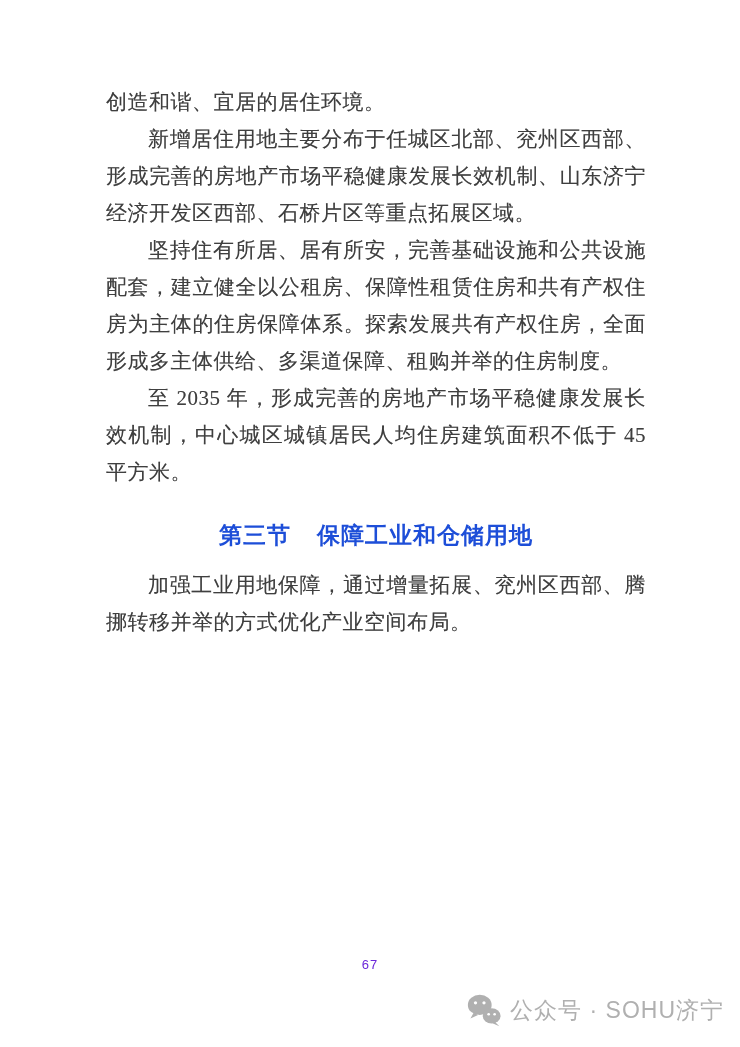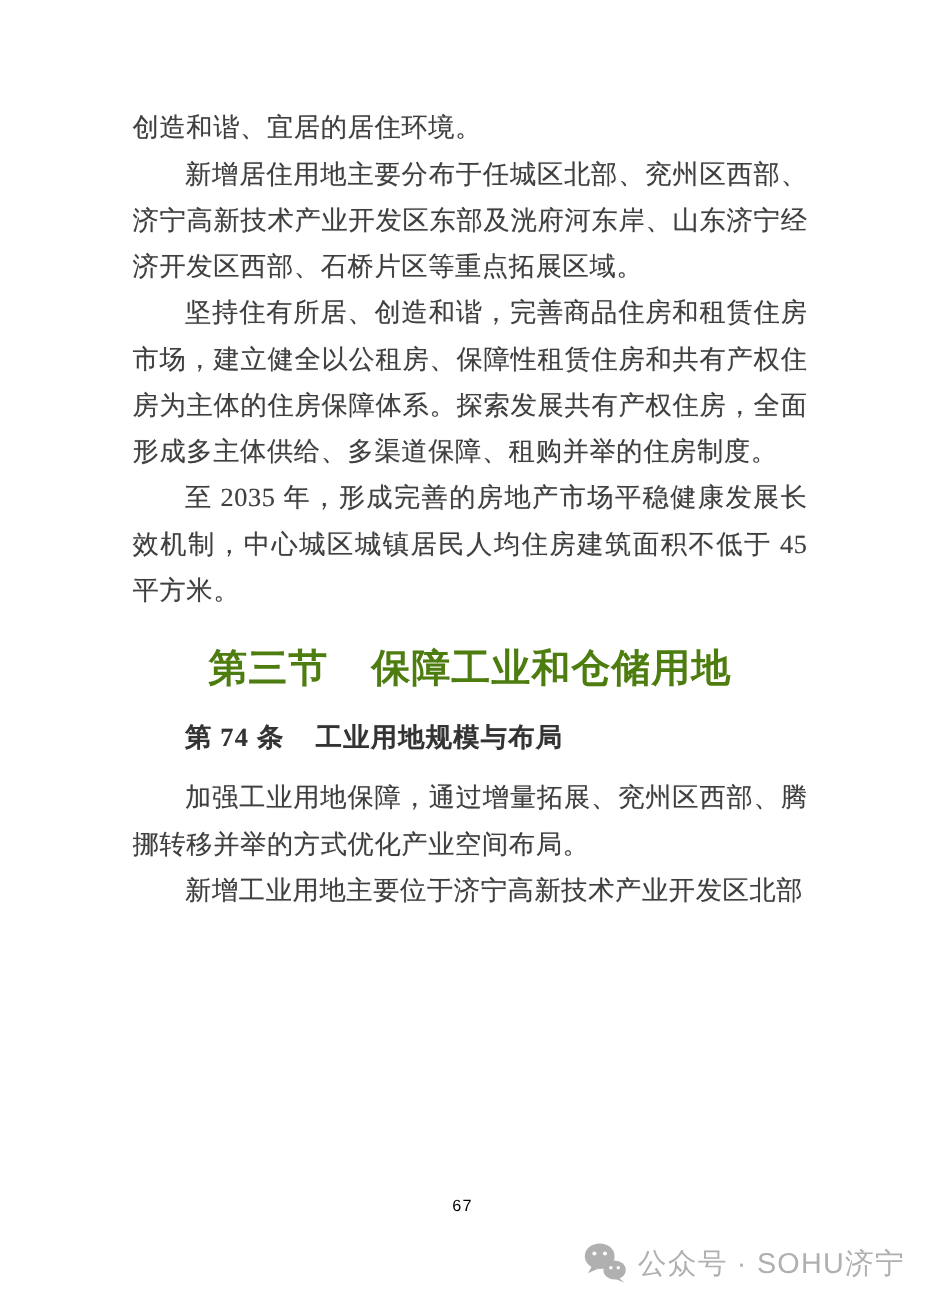--- a/index.html
+++ b/index.html
@@ -35,36 +35,36 @@
     letter-spacing: 1px;
     margin: 24px 0 15px 0;
     padding-left: 2em;
     text-shadow: 0 0 0.6px rgba(51,51,51,0.4);
   }
   .article-heading .heading-title { margin-left: 0.9em; }
   .section-heading {
     text-align: center;
     font-family: "Liberation Sans", "DejaVu Sans", sans-serif;
     font-weight: bold;
-    font-size: 31px;
+    font-size: 23px;
     line-height: 32px;
-    color: #4d7c0f;
+    color: #1d4ed8;
     letter-spacing: 1px;
     margin: 28px 0 16px 0;
   }
   .section-heading .heading-title { margin-left: 0.8em; }
   .page-number {
     position: absolute;
     left: 0;
     right: 0;
     top: 957px;
     text-align: center;
     font-family: "Liberation Sans", "DejaVu Sans", sans-serif;
     font-size: 13px;
-    color: #000000;
+    color: #6d28d9;
     letter-spacing: 1px;
   }
   .watermark {
     position: absolute;
     right: 16px;
     top: 993px;
     display: flex;
     align-items: center;
     gap: 9px;
     font-family: "Liberation Sans", "DejaVu Sans", sans-serif;
@@ -77,41 +77,36 @@
   .watermark .wicon svg { width: 100%; height: 100%; }
 </style>
 </head>
 <body>
 
 <div class="page">
   <div class="content">
 
     <p class="para">创造和谐、宜居的居住环境。</p>
 
-    <p class="para indent">新增居住用地主要分布于任城区北部、兖州区西部、济宁高新技术产业开发区东部及洸府河东岸、山东济宁经济开发区西部、石桥片区等重点拓展区域。</p>
+    <p class="para indent">新增居住用地主要分布于任城区北部、兖州区西部、形成完善的房地产市场平稳健康发展长效机制、山东济宁经济开发区西部、石桥片区等重点拓展区域。</p>
 
 
 
-    <p class="para indent">坚持住有所居、创造和谐，完善商品住房和租赁住房市场，建立健全以公租房、保障性租赁住房和共有产权住房为主体的住房保障体系。探索发展共有产权住房，全面形成多主体供给、多渠道保障、租购并举的住房制度。</p>
+    <p class="para indent">坚持住有所居、居有所安，完善基础设施和公共设施配套，建立健全以公租房、保障性租赁住房和共有产权住房为主体的住房保障体系。探索发展共有产权住房，全面形成多主体供给、多渠道保障、租购并举的住房制度。</p>
 
     <p class="para indent">至 2035 年，形成完善的房地产市场平稳健康发展长效机制，中心城区城镇居民人均住房建筑面积不低于 45 平方米。</p>
 
     <h2 class="section-heading">
       <span class="heading-num">第三节</span>
       <span class="heading-title">保障工业和仓储用地</span>
     </h2>
 
-    <h3 class="article-heading">
-      <span class="heading-num">第 74 条</span>
-      <span class="heading-title">工业用地规模与布局</span>
-    </h3>
 
     <p class="para indent">加强工业用地保障，通过增量拓展、兖州区西部、腾挪转移并举的方式优化产业空间布局。</p>
 
-    <p class="para indent">新增工业用地主要位于济宁高新技术产业开发区北部</p>
 
   </div>
 
   <div class="page-number">67</div>
 
   <div class="watermark">
     <span class="wicon">
       <svg viewBox="0 0 40 40" xmlns="http://www.w3.org/2000/svg">
         <g fill="#b0b0b0">
           <ellipse cx="15" cy="14" rx="14" ry="12"></ellipse>

